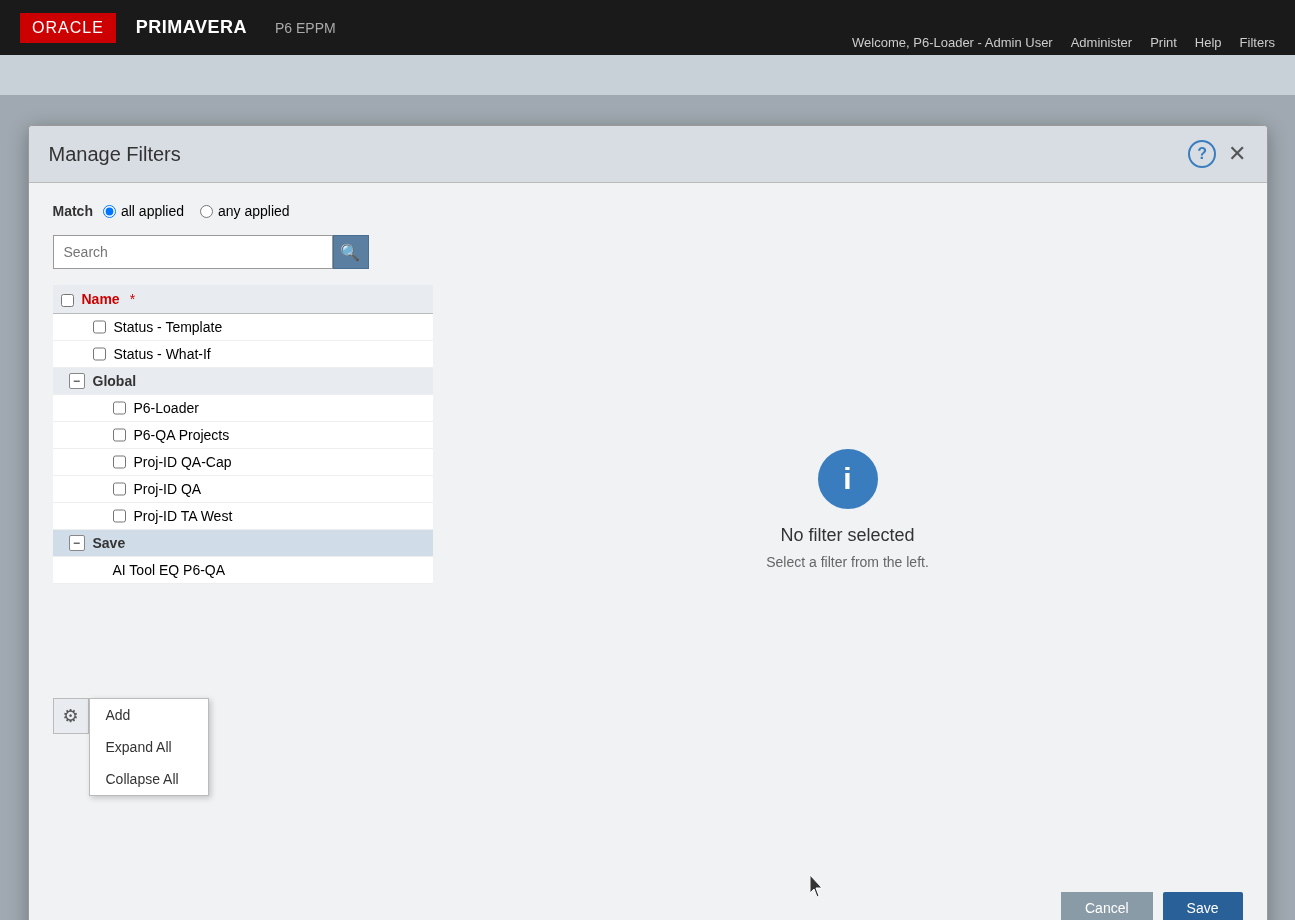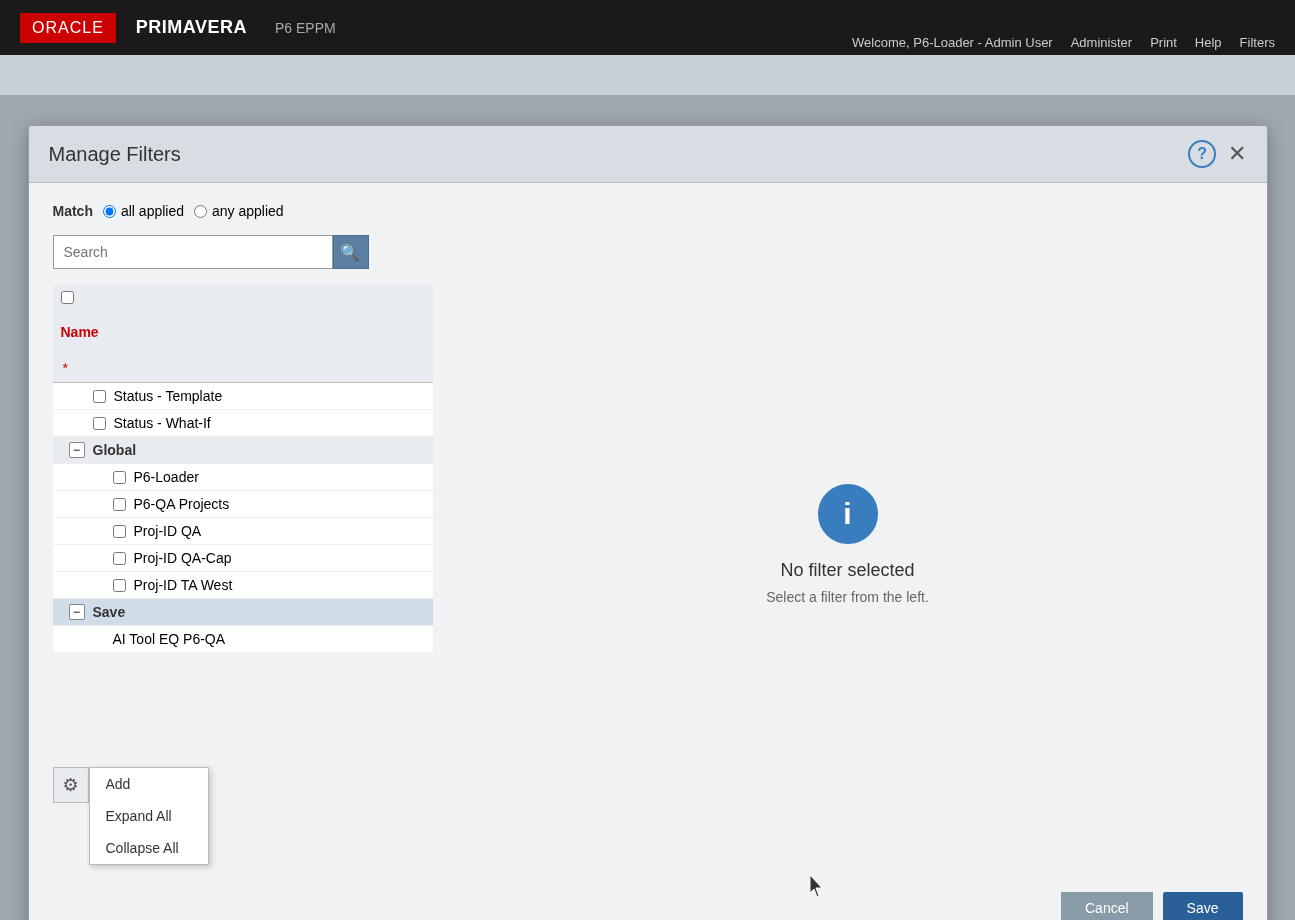--- a/index.html
+++ b/index.html
@@ -130,21 +130,21 @@
     .match-row {
       display: flex;
       align-items: center;
       gap: 10px;
       margin-bottom: 16px;
     }
     .match-label { font-weight: bold; color: #333; }
     .radio-group {
       display: flex;
       align-items: flex-start;
-      gap: 10px;
+      gap: 16px;
     }
     .radio-option {
       display: flex;
       align-items: center;
       gap: 5px;
       cursor: pointer;
     }
     .radio-option input[type="radio"] { cursor: pointer; }
 
     
@@ -181,42 +181,40 @@
       gap: 20px;
     }
 
     
     .left-panel {
       width: 380px;
       position: relative;
     }
     .filter-header-row {
       display: flex;
-      align-items: flex-start;
+      align-items: flex-end;
       background: #e8ecf0;
       border-bottom: 1px solid #bbb;
       padding: 6px 8px;
-      gap: 20px;
-      flex-direction: column;
+      gap: 8px;
     }
     .filter-header-row input[type="checkbox"] {}
     .col-name {
       font-weight: bold;
       color: #c00;
       font-size: 14px;
     }
 
     .filter-list {
       overflow-y: auto;
       height: 380px;
       position: relative;
     }
     .filter-item {
       display: flex;
-      align-items: center;
       padding: 5px 8px;
       gap: 8px;
       border-bottom: 1px solid #eee;
       background: white;
     }
     .filter-item.group-header {
       background: #e8ecf0;
       font-weight: bold;
       color: #333;
       padding-left: 30px;
@@ -425,26 +423,26 @@
                 <span>P6-Loader</span>
               </div>
 
               <div class="filter-item indent2">
                 <input type="checkbox" style="">
                 <span>P6-QA Projects</span>
               </div>
 
               <div class="filter-item indent2">
                 <input type="checkbox" style="">
+                <span>Proj-ID QA-Cap</span>
+              </div>
+
+              <div class="filter-item indent2">
+                <input type="checkbox" style="">
                 <span>Proj-ID QA</span>
-              </div>
-
-              <div class="filter-item indent2">
-                <input type="checkbox" style="">
-                <span>Proj-ID QA-Cap</span>
               </div>
 
               <div class="filter-item indent2">
                 <input type="checkbox" style="">
                 <span>Proj-ID TA West</span>
               </div>
 
               <div class="filter-item group-header selected" style="padding-left: 16px; background:#d0dce8;">
                 <span class="collapse-icon">−</span>
                 <span>Save</span>

